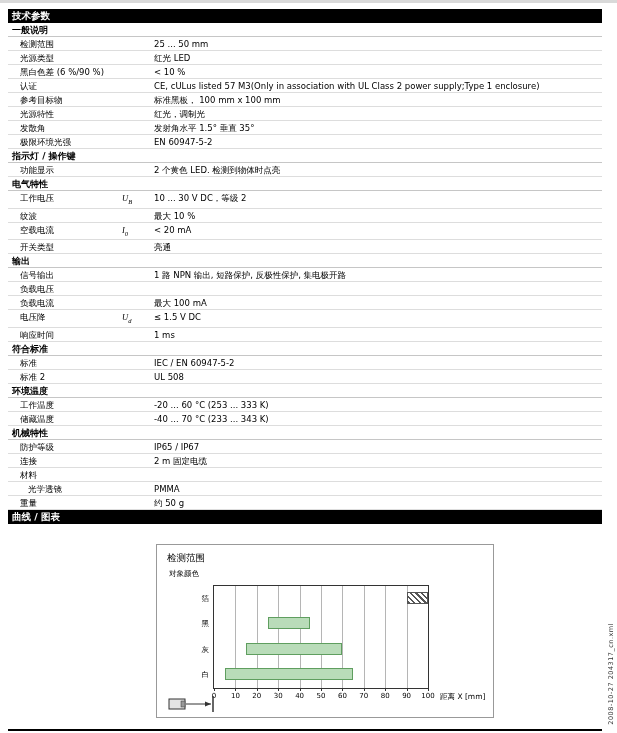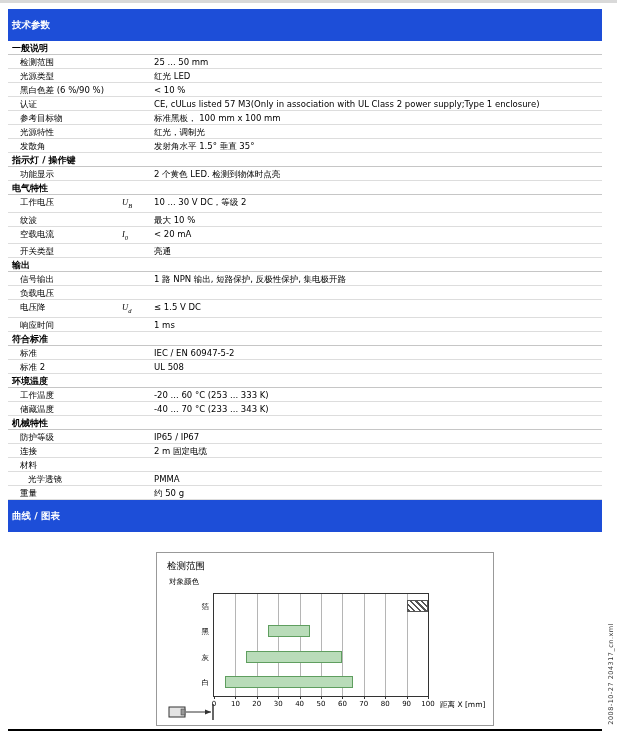--- a/index.html
+++ b/index.html
@@ -2,22 +2,22 @@
 <html><head>
 <meta charset="utf-8">
 <style>
   * { box-sizing: border-box; }
   body { margin:0; background:#d6d6d6; }
   .page { width:617px; height:733px; position:relative; background:#fff; overflow:hidden;
           font-family:"DejaVu Sans","Liberation Sans",sans-serif; color:#000;
           border-top:3px solid #d9d9d9; }
   .content { position:absolute; left:8px; top:6px; width:594px; }
 
-  .bar-header { background:#1d4ed8; color:#fff; font-weight:bold; font-size:9.5px;
-                line-height:14px; padding:9px 4px; }
+  .bar-header { background:#000000; color:#fff; font-weight:bold; font-size:9.5px;
+                line-height:14px; padding:0 4px; }
 
   .spec-table { margin-top:0; }
   .spec-row { display:flex; border-bottom:1px solid #ddd; font-size:8.5px;
               line-height:10px; padding:2px 0 1px 4px; }
   .spec-row.section { font-weight:bold; font-size:9px; border-bottom-color:#c6c6c6; }
   .cell.label { flex:0 0 110px; padding-left:8px; }
   .cell.label.indent2 { padding-left:16px; }
   .cell.sym { flex:0 0 32px; font-family:"Liberation Serif","DejaVu Serif",serif;
               font-style:italic; }
   .cell.sym sub { font-size:6.5px; }
@@ -89,20 +89,25 @@
         <div class="spec-row">
           <span class="cell label">光源特性</span>
           <span class="cell sym"></span>
           <span class="cell value">红光，调制光</span>
         </div>
         <div class="spec-row">
           <span class="cell label">发散角</span>
           <span class="cell sym"></span>
           <span class="cell value">发射角水平 1.5° 垂直 35°</span>
         </div>
+        <div class="spec-row">
+          <span class="cell label">极限环境光强</span>
+          <span class="cell sym"></span>
+          <span class="cell value">EN 60947-5-2</span>
+        </div>
         <div class="spec-row section">
           <span>指示灯 / 操作键</span>
         </div>
         <div class="spec-row">
           <span class="cell label">功能显示</span>
           <span class="cell sym"></span>
           <span class="cell value">2 个黄色 LED. 检测到物体时点亮</span>
         </div>
         <div class="spec-row section">
           <span>电气特性</span>
@@ -131,20 +136,25 @@
           <span>输出</span>
         </div>
         <div class="spec-row">
           <span class="cell label">信号输出</span>
           <span class="cell sym"></span>
           <span class="cell value">1 路 NPN 输出, 短路保护, 反极性保护, 集电极开路</span>
         </div>
         <div class="spec-row">
           <span class="cell label">负载电压</span>
           <span class="cell sym"></span>
+        </div>
+        <div class="spec-row">
+          <span class="cell label">负载电流</span>
+          <span class="cell sym"></span>
+          <span class="cell value">最大 100 mA</span>
         </div>
         <div class="spec-row">
           <span class="cell label">电压降</span>
           <span class="cell sym">U<sub>d</sub></span>
           <span class="cell value">≤ 1.5 V DC</span>
         </div>
         <div class="spec-row">
           <span class="cell label">响应时间</span>
           <span class="cell sym"></span>
           <span class="cell value">1 ms</span>

